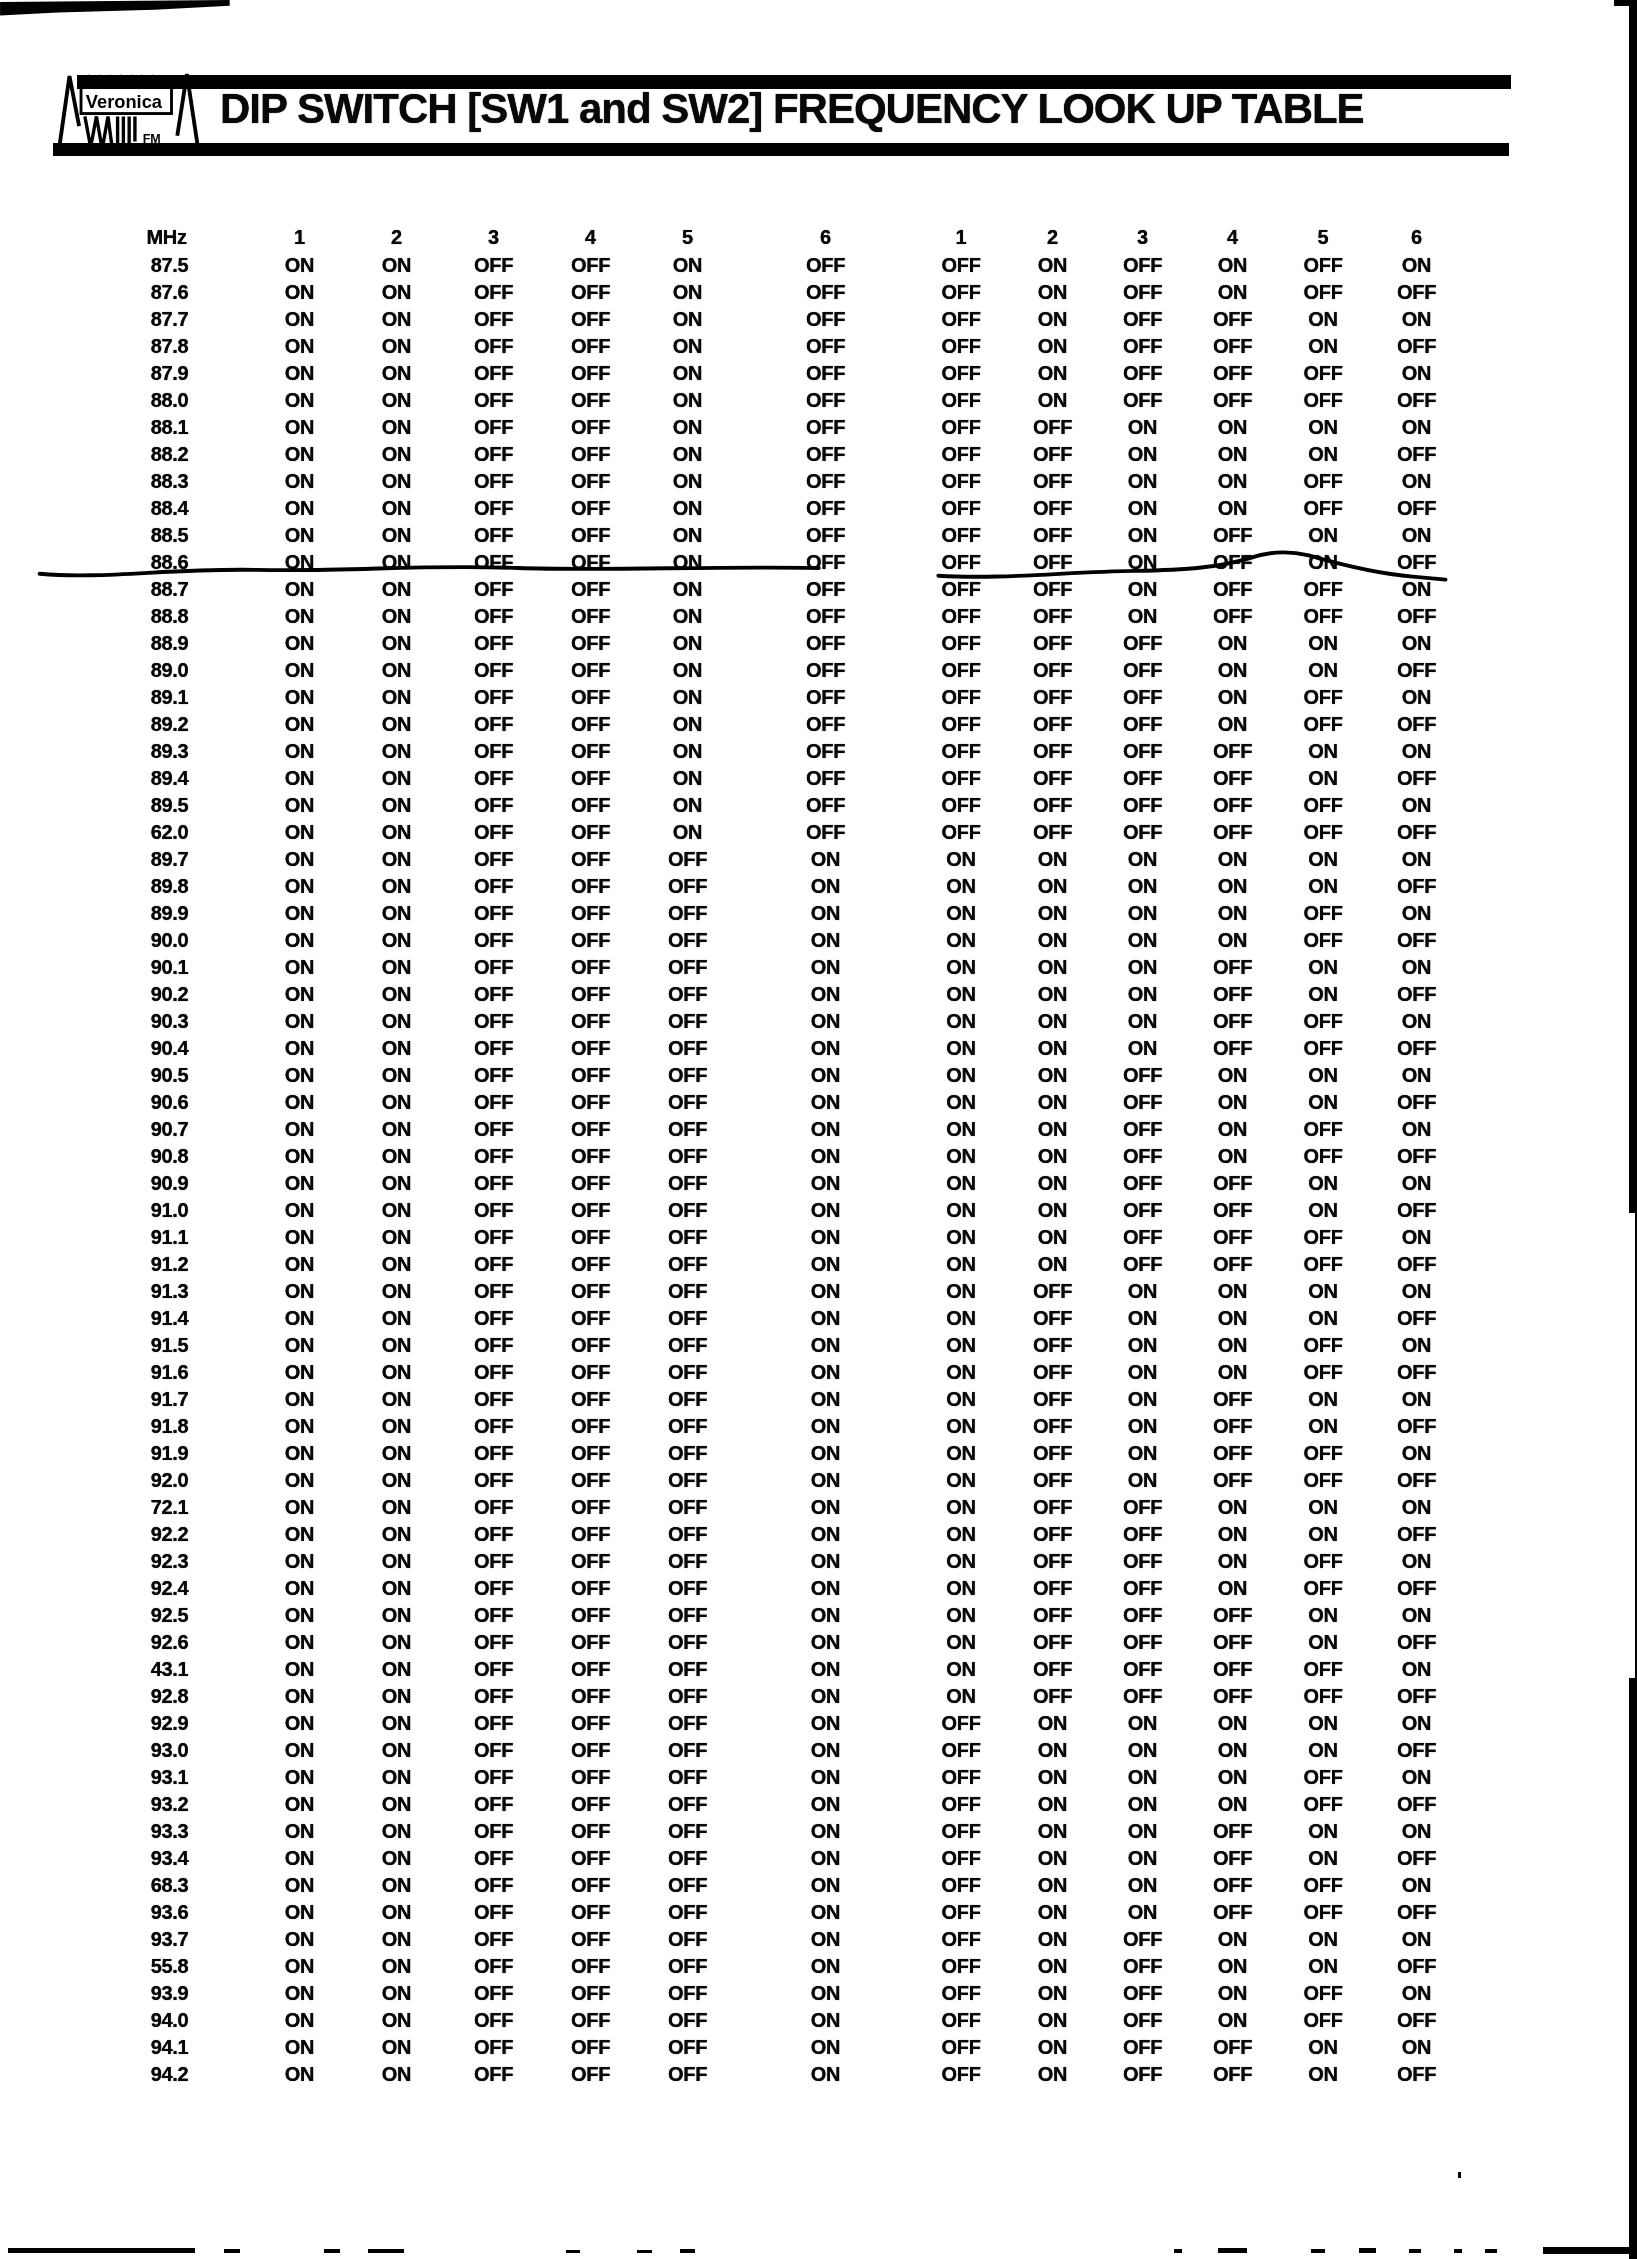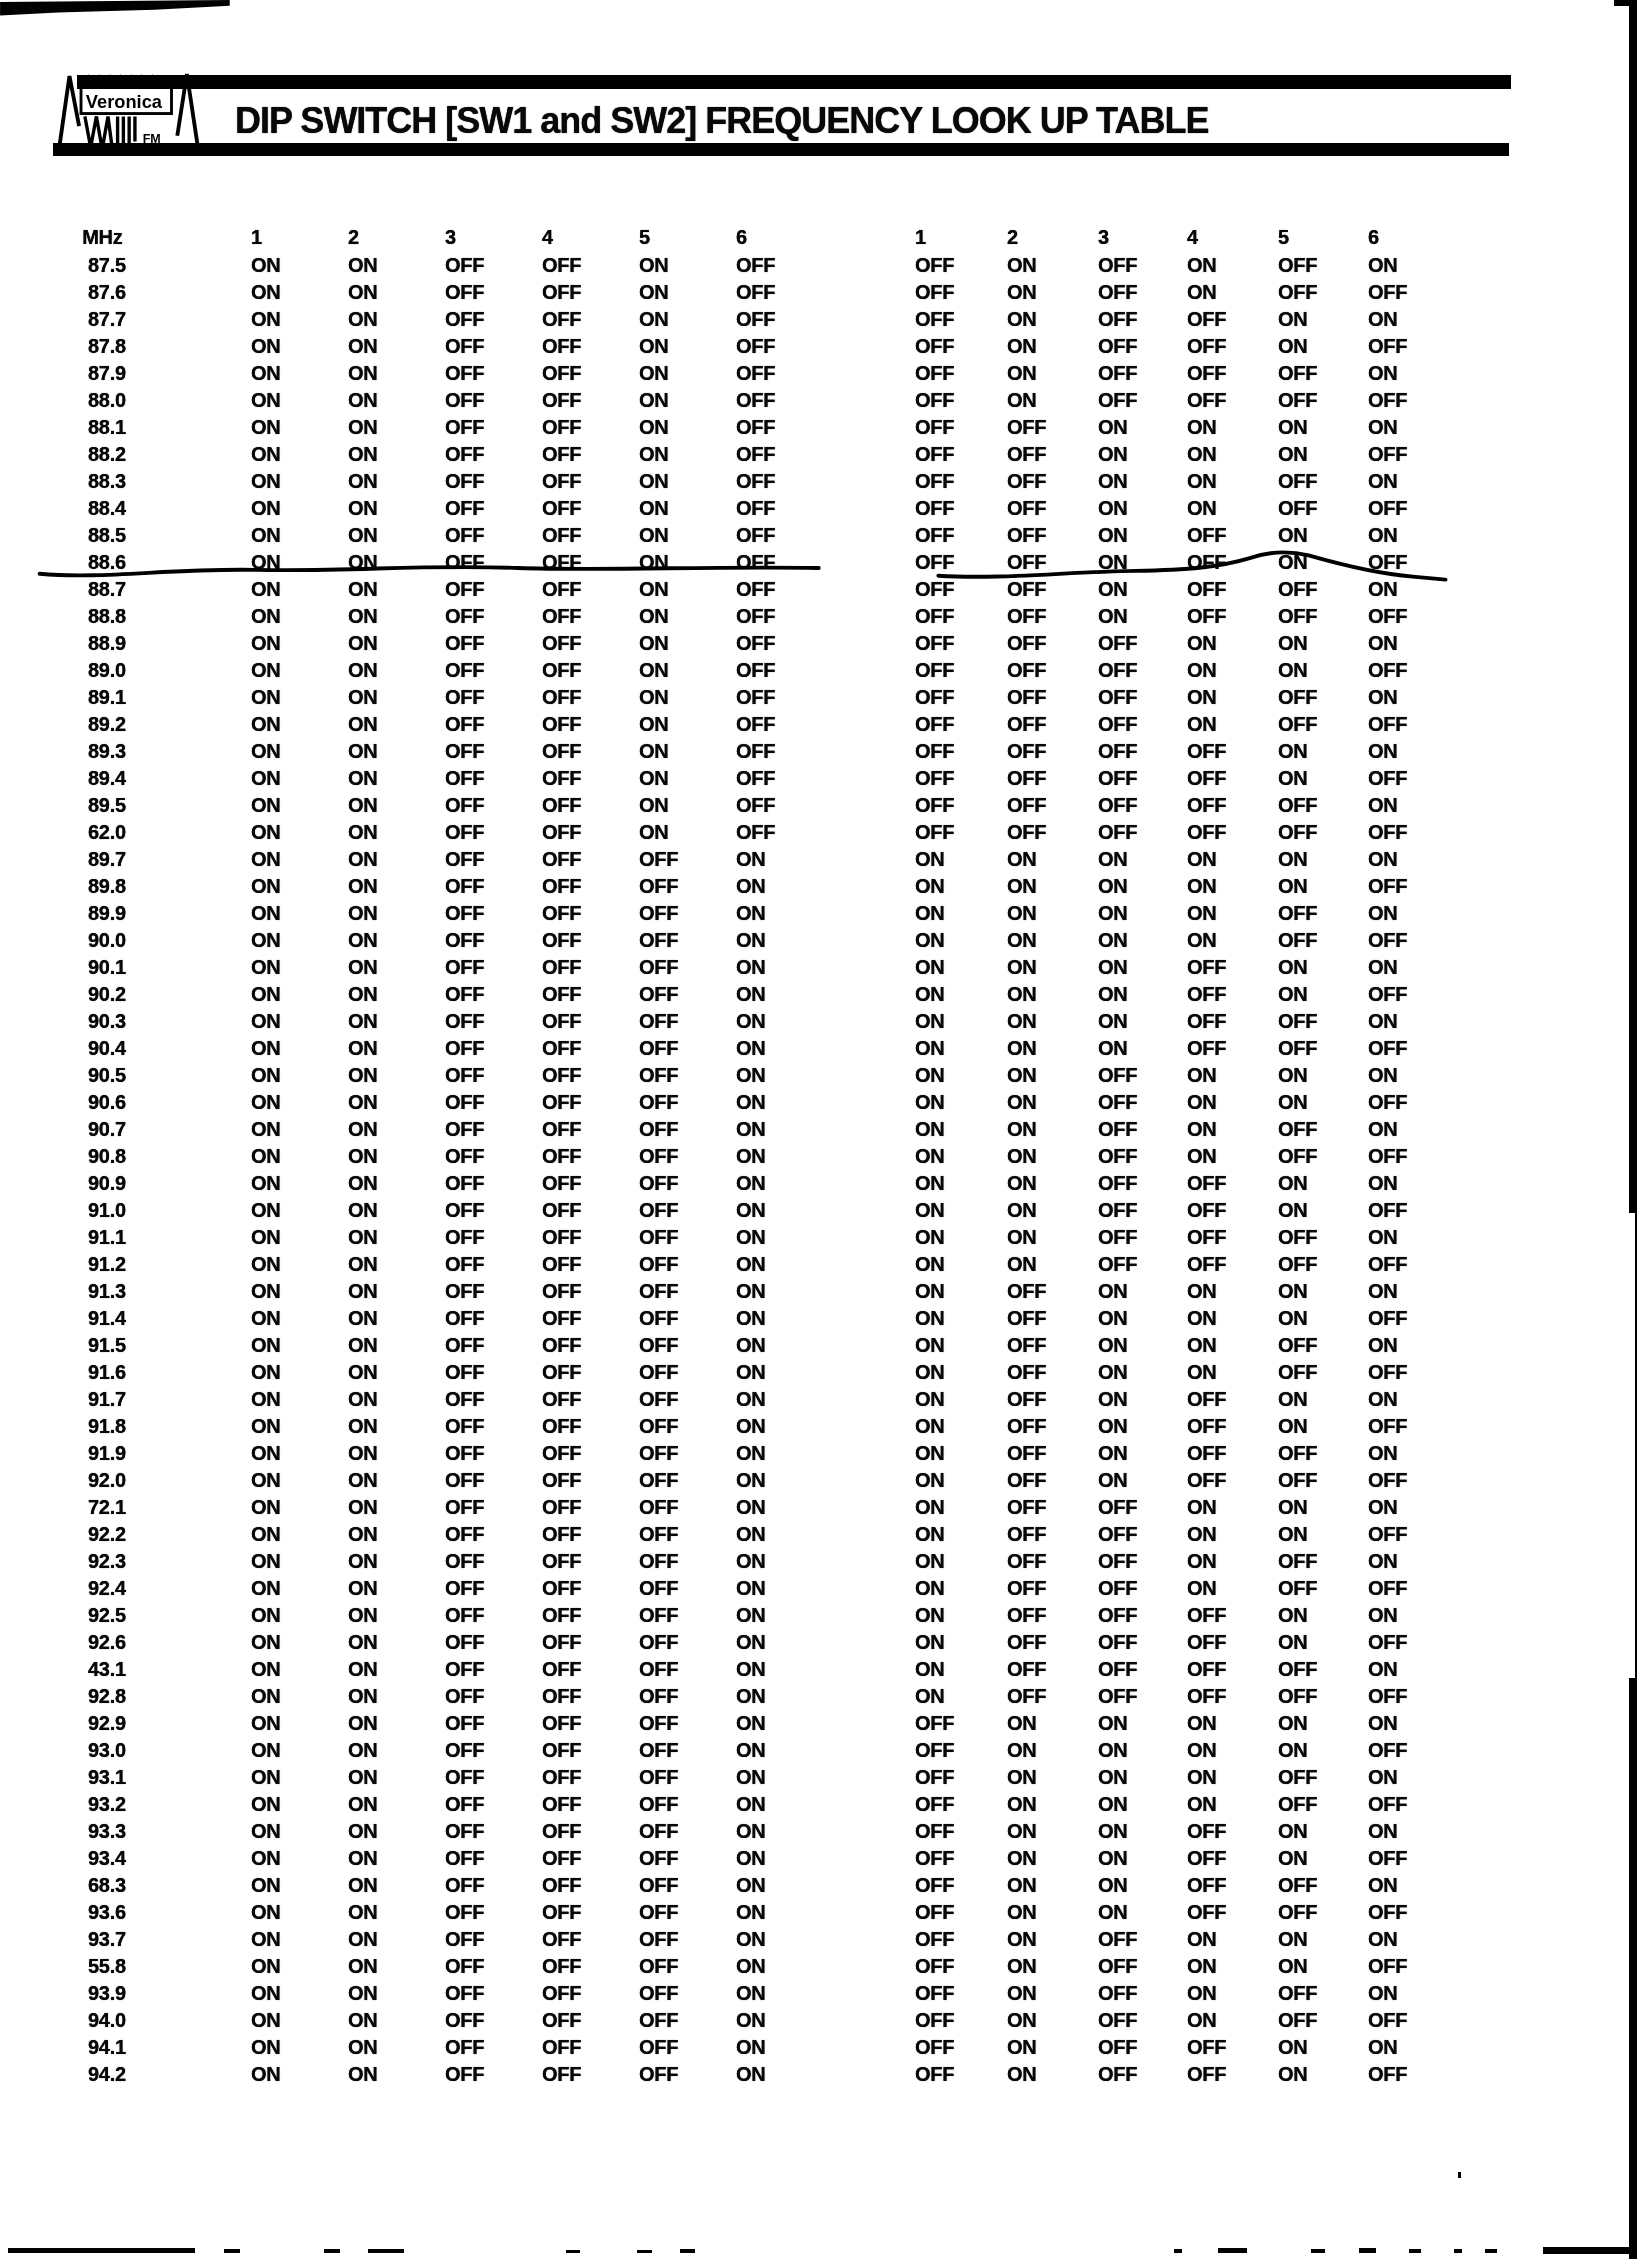--- a/index.html
+++ b/index.html
@@ -1,31 +1,31 @@
 <!DOCTYPE html>
 <html><head>
 <meta charset="utf-8">
 <style>
   html,body{margin:0;padding:0;background:#e8e8e8;}
   .page{
     position:relative; width:1638px; height:2259px; background:#ffffff;
-    font-family:"Liberation Sans",sans-serif; color:#080808; overflow:hidden;
+    font-family:"Liberation Sans",sans-serif; color:#080808; overflow:hidden;text-align:center;
   }
   
   .top-artifact{position:absolute;left:0;top:0;}
   .right-strip{position:absolute;left:1629px;top:0;width:8.7px;height:2259px;background:#000;}
   .right-strip-thin-mask{position:absolute;left:1629px;top:1213px;width:5.8px;height:465px;background:#fff;}
   .frag{position:absolute;background:#000;}
   
   .rule{position:absolute;background:#000;}
   .rule.top{left:77px;top:75px;width:1434px;height:13.5px;}
   .rule.bottom{left:53px;top:143px;width:1456px;height:12.6px;}
   .title{
-    position:absolute;left:220px;top:85px;margin:15px;
-    font-size:36px;font-weight:bold;letter-spacing:-1px;white-space:nowrap;
+    position:absolute;left:220px;top:85px;margin:0;
+    font-size:42px;font-weight:bold;letter-spacing:-1px;white-space:nowrap;
     text-shadow:0 0 1px #000;
   }
   .logo{position:absolute;left:56px;top:66px;width:154px;height:97px;}
   
   .table{position:absolute;left:88px;top:187px;width:1461px;}
   .row{
     display:grid;
     grid-template-columns:163px 97px 97px 97px 97px 97px 179px 92px 91px 89px 91px 90px 97px;
     height:27px;align-items:center;
   }

